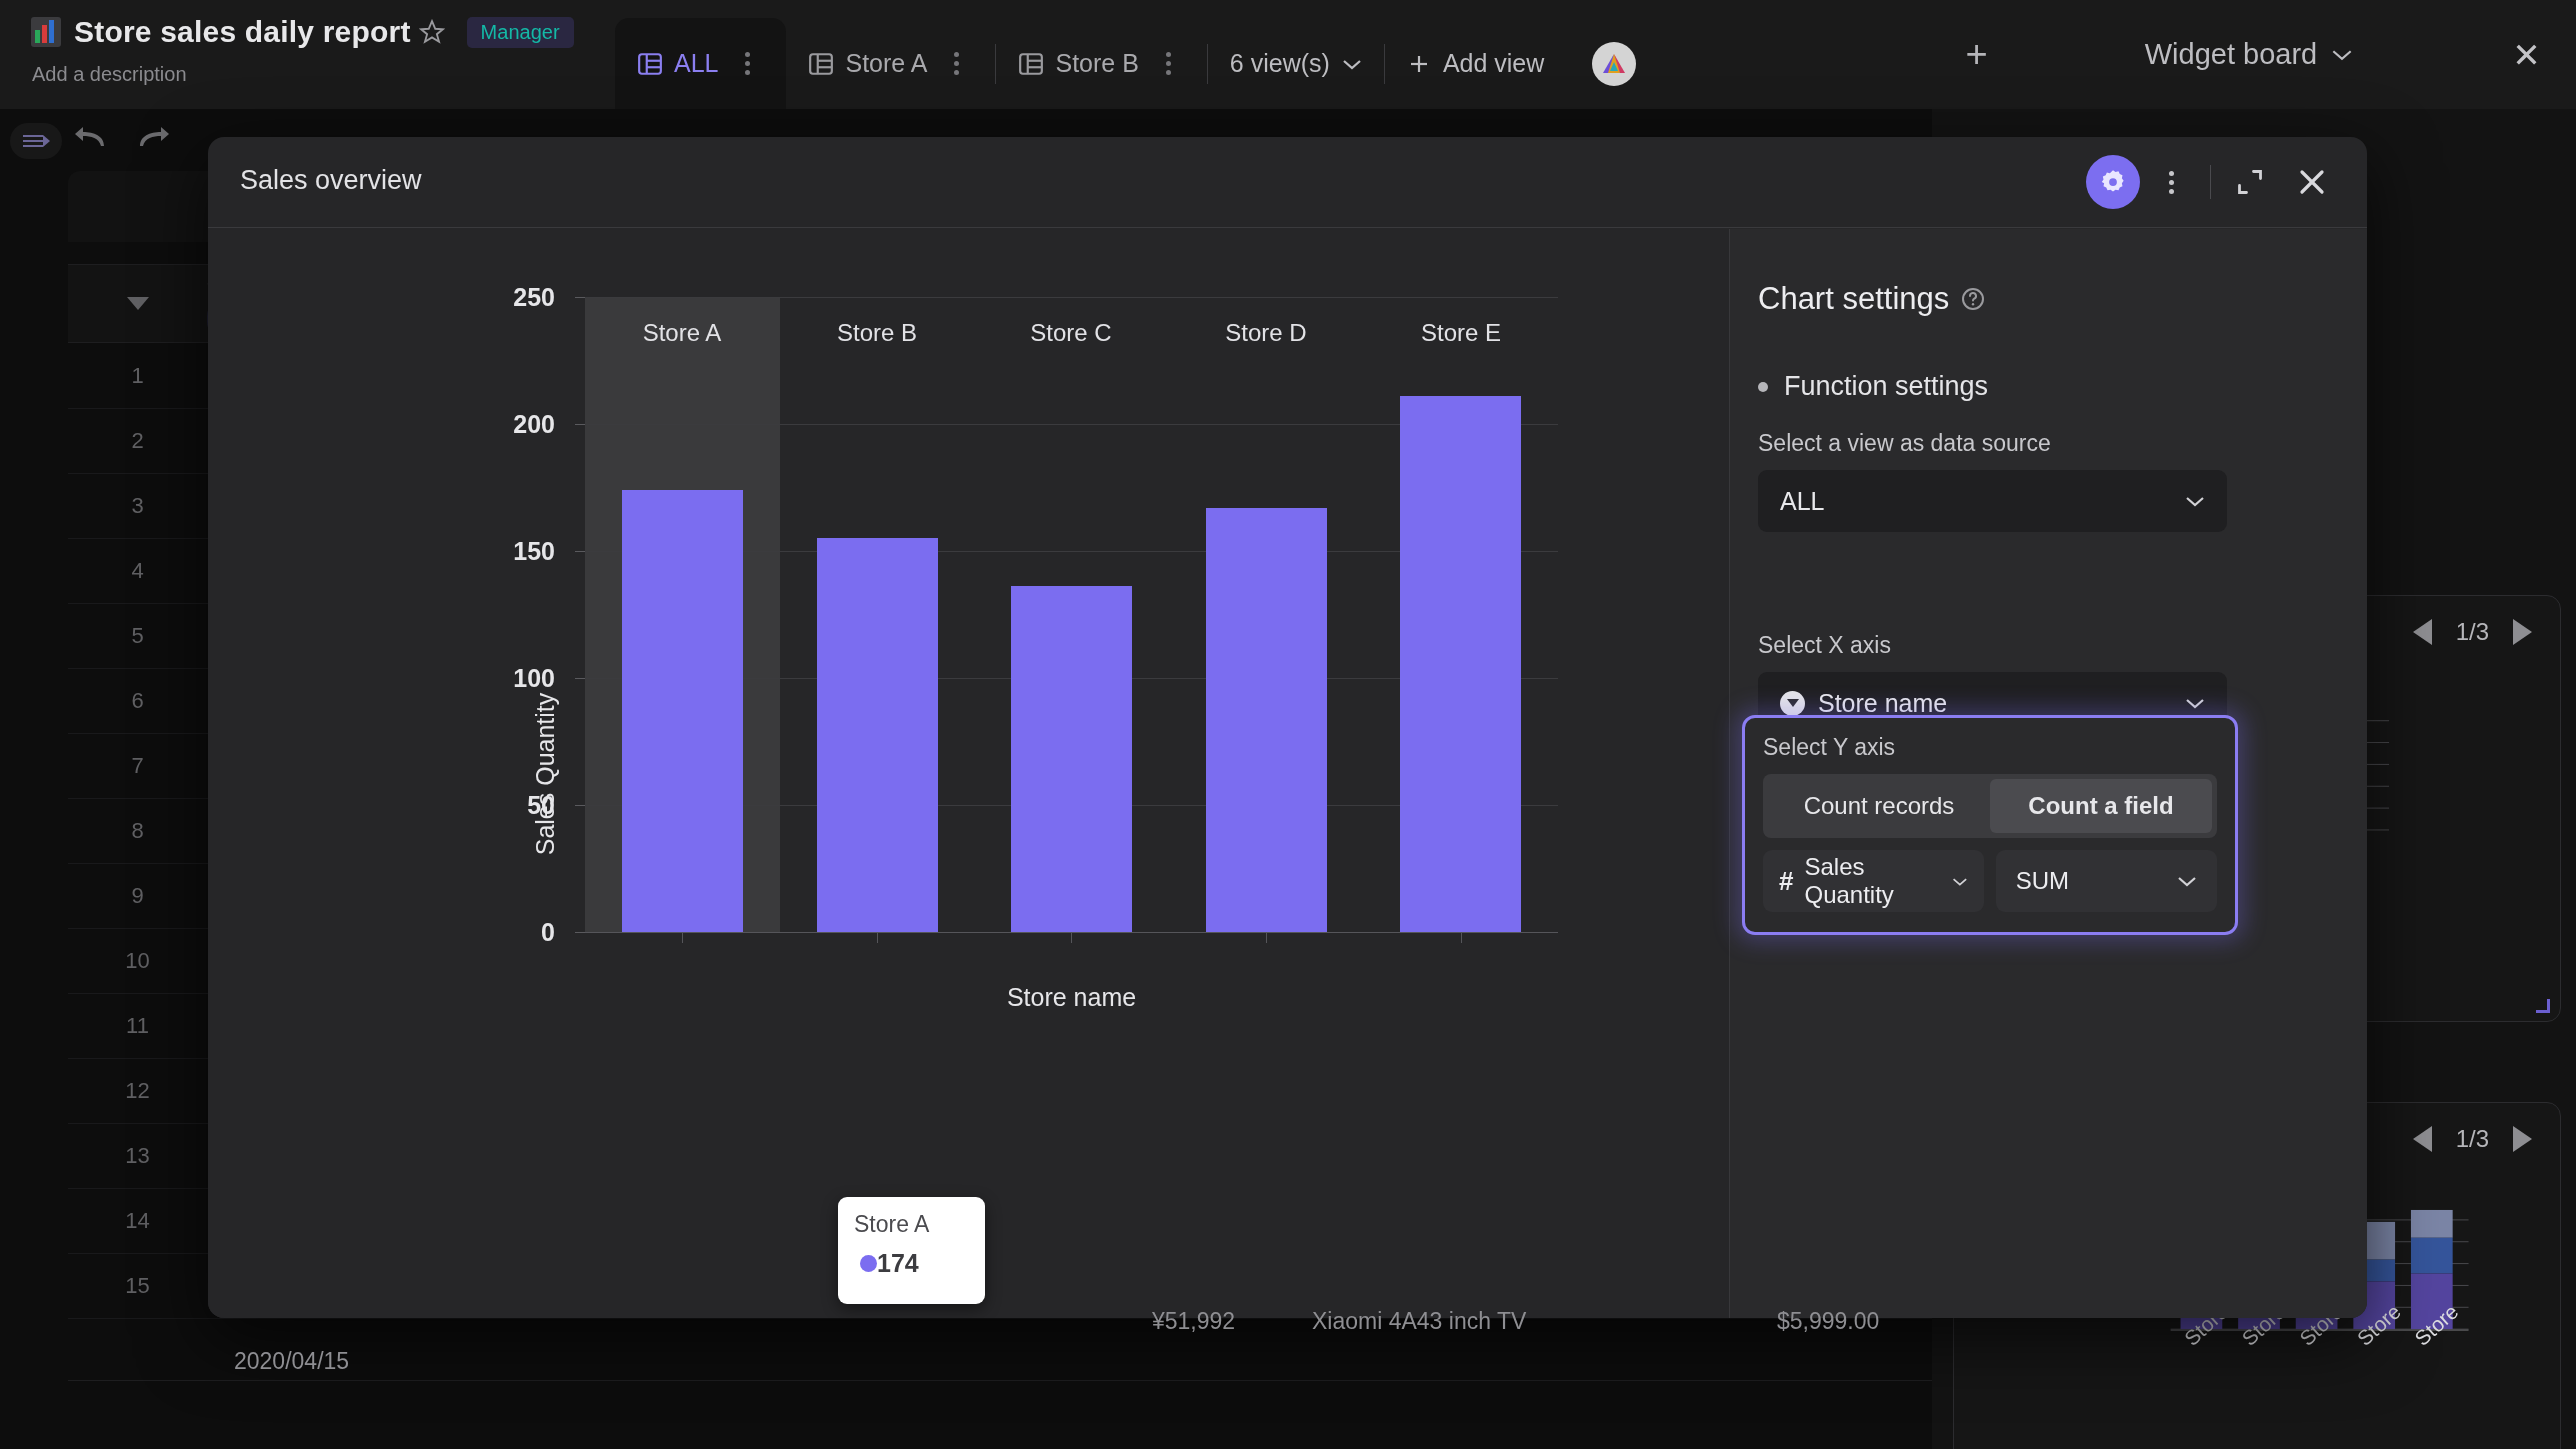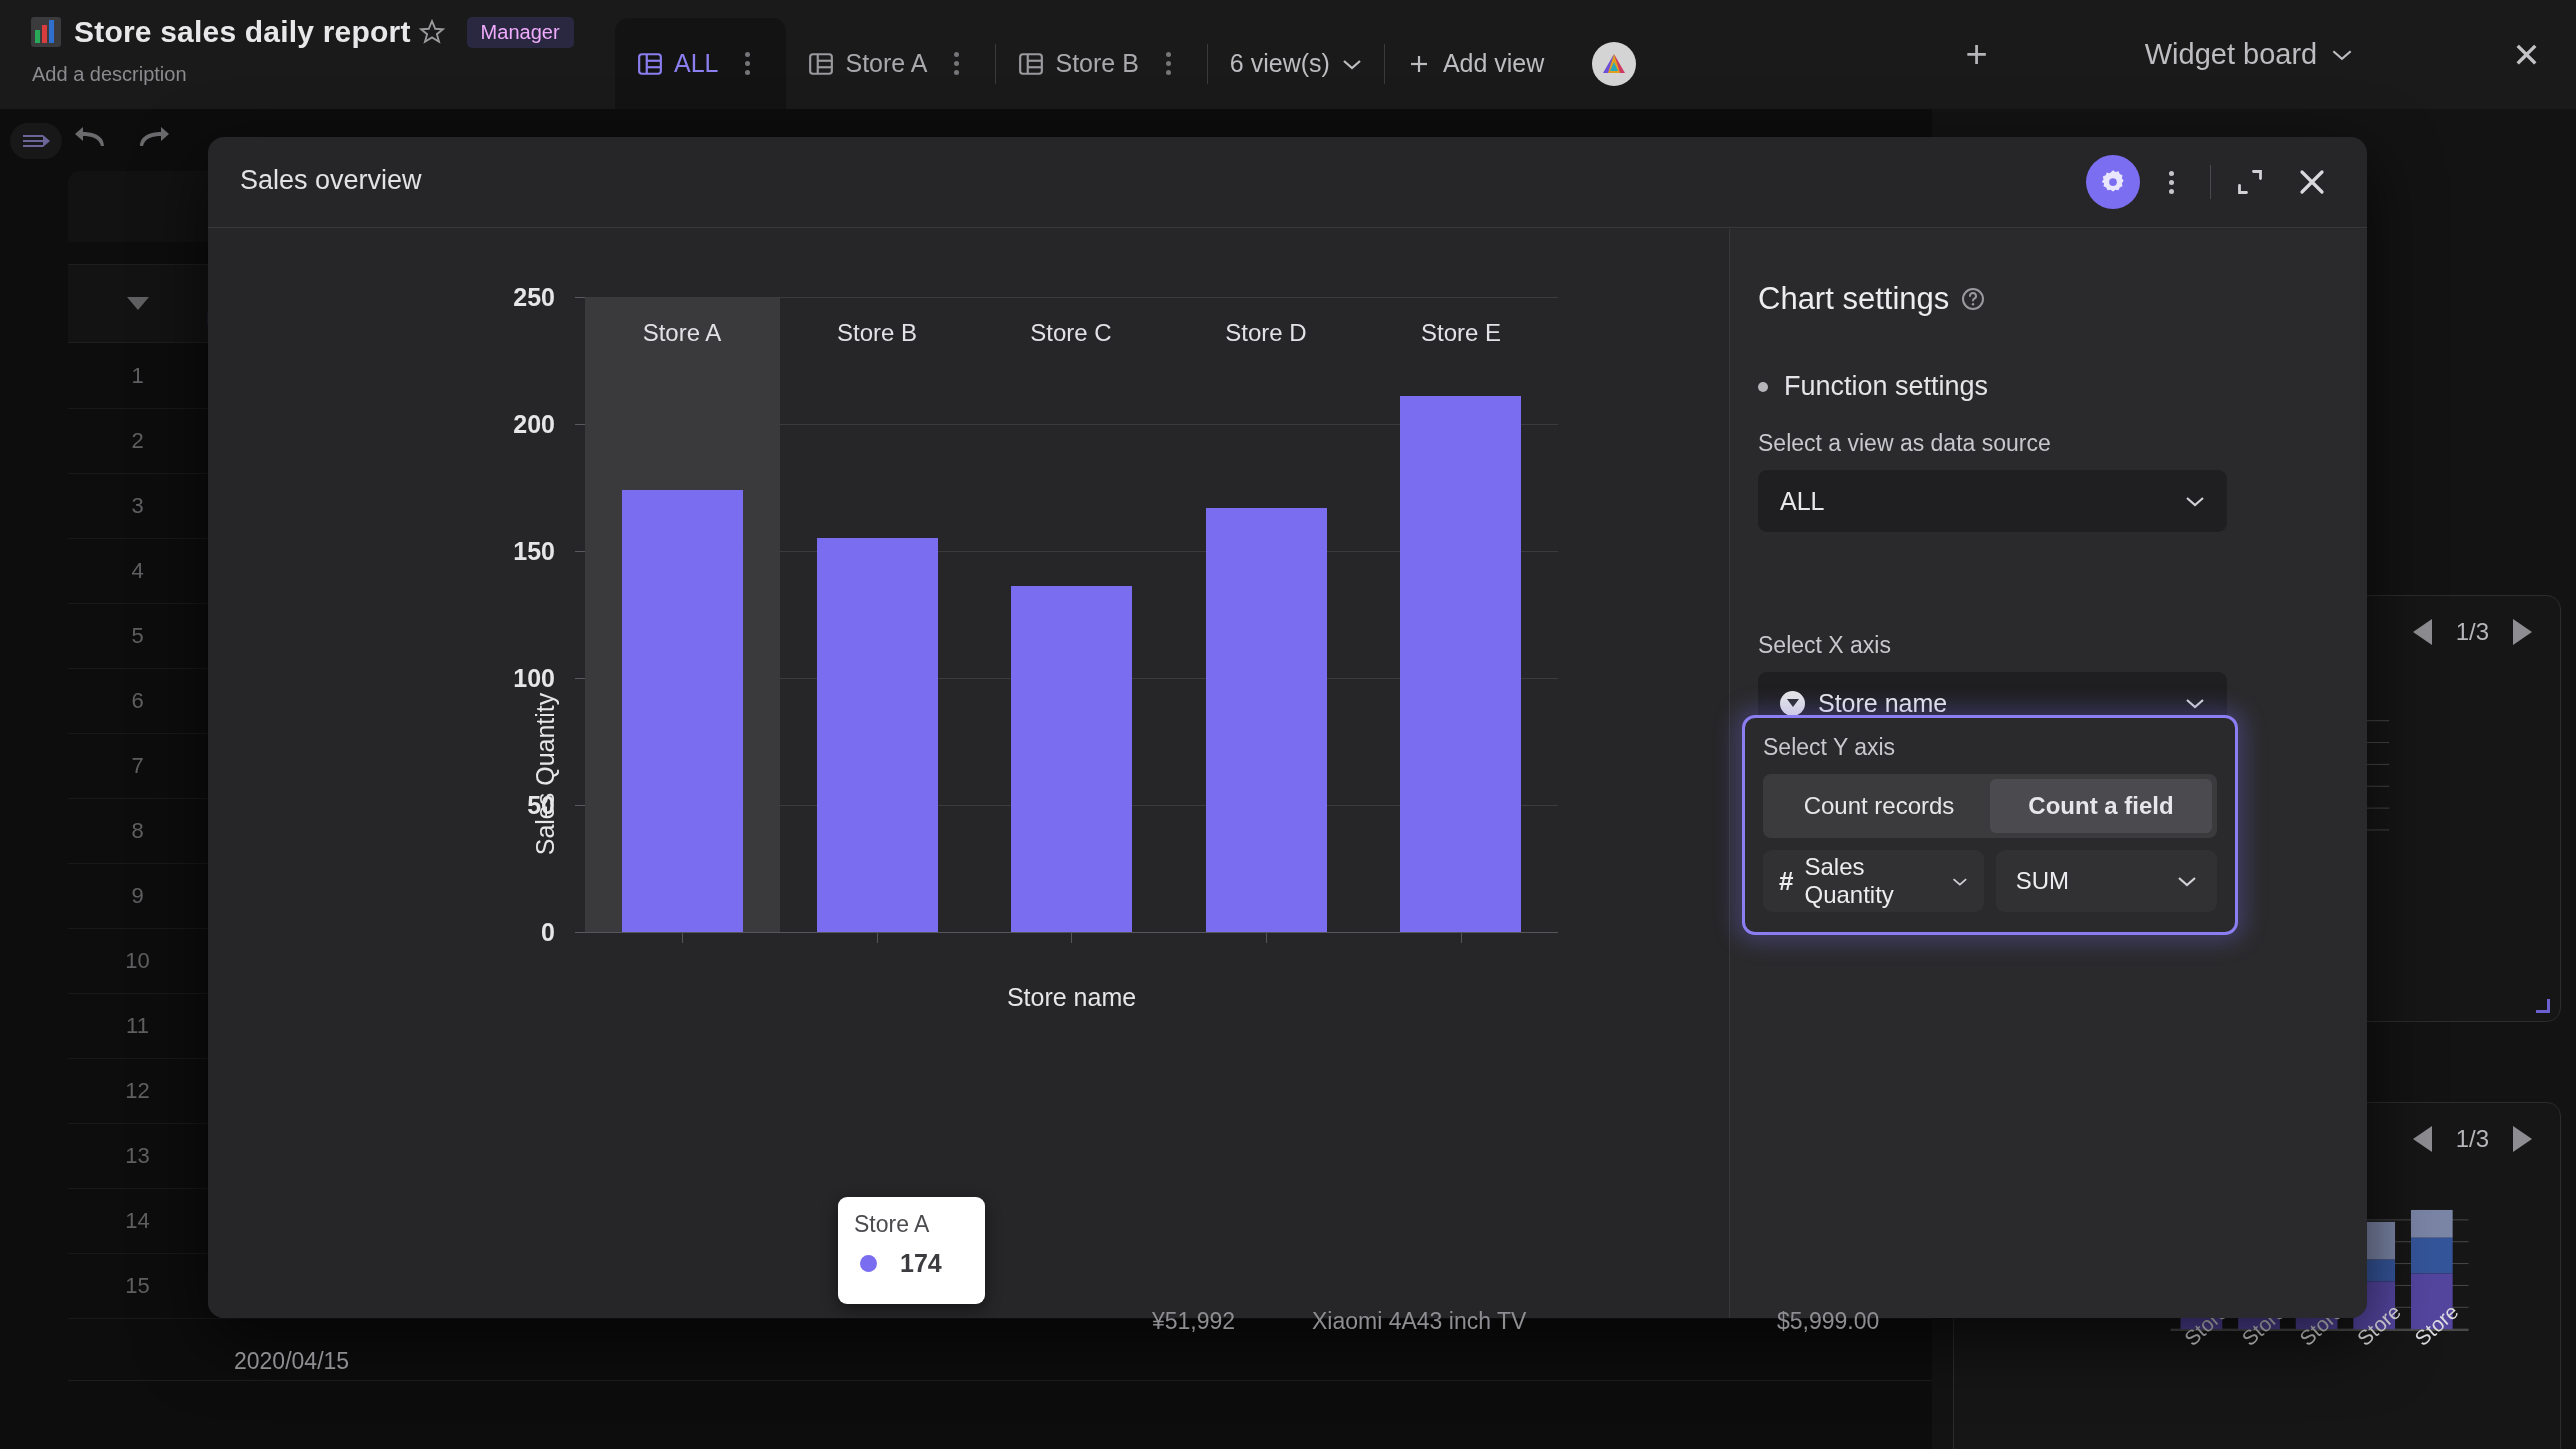--- a/index.html
+++ b/index.html
@@ -12,21 +12,21 @@
   .app { position: relative; width: 2576px; height: 1449px; background: #131313; }
 
   
   .topbar { position: absolute; left: 0; top: 0; width: 2576px; height: 109px; background: #1a1a1a; }
   .title-block { position: absolute; left: 30px; top: 8px; width: 576px; height: 101px; }
   .title-row { display: flex; align-items: center; gap: 12px; height: 48px; }
   .app-icon { width: 32px; height: 32px; display:block; }
   .app-title { font-size: 30px; font-weight: bold; color: #e8e8ea; letter-spacing: 0.2px; }
   .star-icon { width: 26px; height: 26px; margin-left: -4px; }
   .badge-manager {
-    background: #2a2741; color: #f0abfc; font-size: 20px;
+    background: #2a2741; color: #14b8a6; font-size: 20px;
     padding: 4px 14px; border-radius: 5px; margin-left: 10px;
   }
   .desc { font-size: 20px; color: #8b8b8f; margin-top: 7px; margin-left: 2px;}
 
   
   .tabs { position: absolute; left: 615px; top: 18px; display: flex; align-items: center; height: 91px; }
   .tab {
     display:flex; align-items:center; gap:11px; height: 91px;
     padding: 0 20px 0 22px; font-size: 25px; color: #a9a9ad;
   }
@@ -115,21 +115,21 @@
     font-size: 25px; color:#e6e6e9; white-space:nowrap;
   }
   .xlabel { position:absolute; left: 377px; width: 973px; top: 754px; text-align:center; font-size: 25px; color:#e6e6e9; }
 
   .tooltip {
     position:absolute; left: 630px; top: 968px; width: 147px; height: 107px;
     background:#fff; border-radius: 9px; box-shadow: 0 5px 16px rgba(0,0,0,.45);
     padding: 14px 16px;
   }
   .tt-name { font-size: 23px; color:#4b4b4f; }
-  .tt-row { display:flex; align-items:center; gap: 23px; margin-top: 11px; padding-left: 6px;}
+  .tt-row { display:flex; align-items:center; gap: 0; margin-top: 11px; padding-left: 6px;}
   .tt-dot { width: 17px; height: 17px; border-radius:50%; background:#7b6df0; }
   .tt-val { font-size: 25px; font-weight: bold; color:#3c3c40; }
 
   
   .sp-title { position:absolute; left: 28px; top: 52px; font-size: 31px; color:#ededf0; display:flex; align-items:center; gap: 12px;}
   .q-icon { width: 24px; height: 24px; }
   .sp-sec { position:absolute; left: 28px; top: 142px; display:flex; align-items:center; gap: 16px; font-size: 27px; color:#e5e5e8; }
   .dot-sm { width: 10px; height: 10px; border-radius:50%; background:#b6b6ba; }
   .fld-label { font-size: 23px; color:#c8c8cc; }
   .sel {

